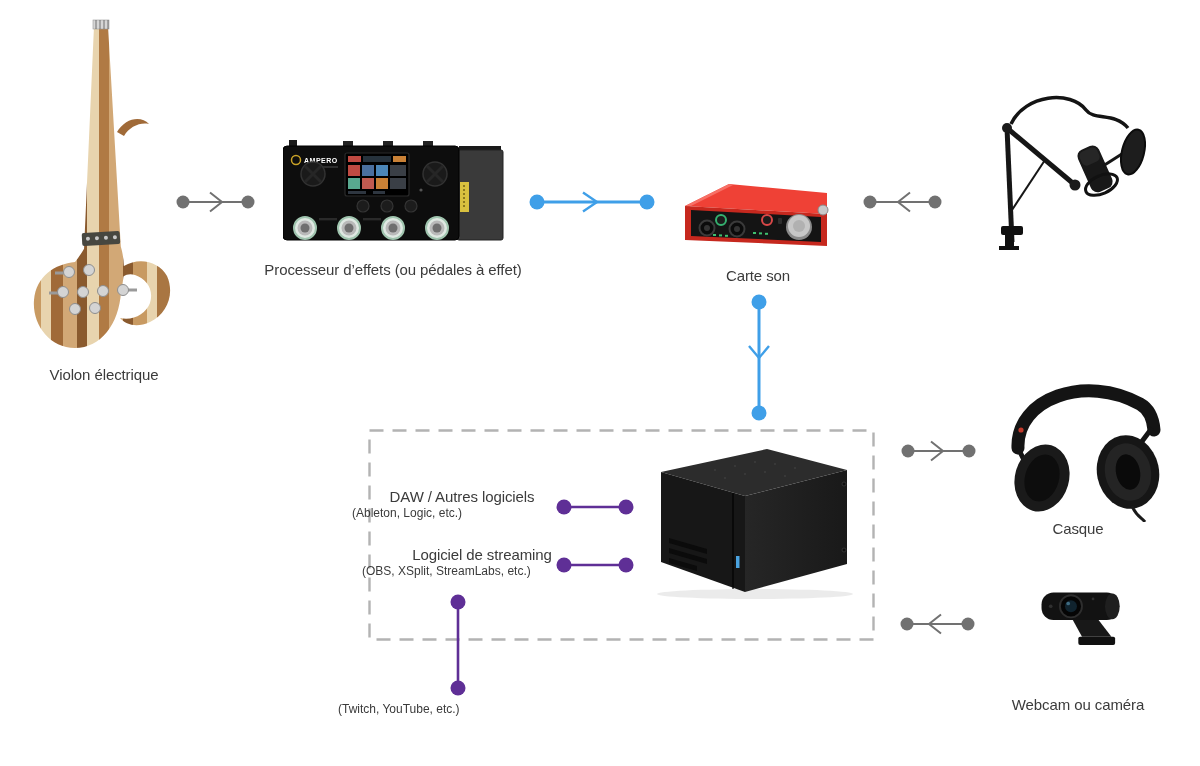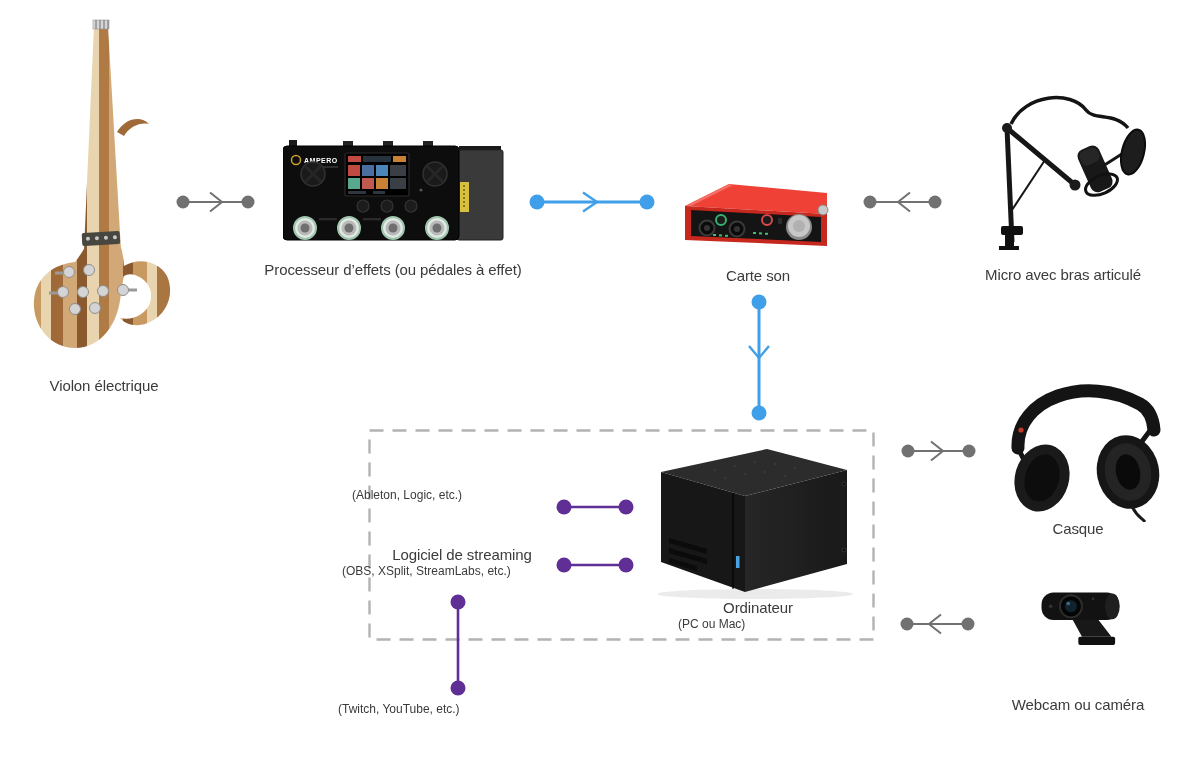--- a/index.html
+++ b/index.html
@@ -73,21 +73,21 @@
       <line x1="24" y1="275" x2="40" y2="275" stroke="#9a9a9a" stroke-width="3"></line>
       <circle cx="38" cy="274" r="5.5"></circle>
       <circle cx="58" cy="274" r="5.5"></circle>
       <circle cx="78" cy="273" r="5.5"></circle>
       <line x1="98" y1="272" x2="112" y2="272" stroke="#9a9a9a" stroke-width="3"></line>
       <circle cx="98" cy="272" r="5.5"></circle>
       <circle cx="50" cy="291" r="5.5"></circle>
       <circle cx="70" cy="290" r="5.5"></circle>
     </g>
   </svg>
-  <div class="abs lbl" style="left:4px;top:377px;width:200px;text-align:center;">
+  <div class="abs lbl" style="left:4px;top:366px;width:200px;text-align:center;">
     <div>Violon électrique</div>
   </div>
 
   <svg class="abs gray-arrow" style="left:174px;top:190px;" width="82" height="24" viewBox="0 0 82 24">
     <line x1="9" y1="12" x2="74" y2="12"></line>
     <circle cx="9" cy="12" r="6.5"></circle>
       <circle cx="74" cy="12" r="6.5"></circle>
     <path d="M36,2.5 L48,12 L36,21.5"></path>
   </svg>
 
@@ -240,38 +240,38 @@
 
     <g transform="rotate(-24 110 80)">
       <rect x="99" y="56" width="23" height="46" rx="7" fill="#181818"></rect>
       <rect x="101" y="58" width="19" height="15" rx="5" fill="#262626"></rect>
       <ellipse cx="110" cy="96" rx="17" ry="9" fill="none" stroke="#111" stroke-width="3"></ellipse>
     </g>
 
     <line x1="118" y1="76" x2="140" y2="62" stroke="#161616" stroke-width="3"></line>
     <ellipse cx="148" cy="62" rx="11" ry="23" transform="rotate(14 148 62)" fill="#1d1d1d" stroke="#0c0c0c" stroke-width="2"></ellipse>
   </svg>
-  <div class="abs lbl" style="left:963px;top:266px;width:200px;">Micro avec bras articulé</div>
 
   <svg class="abs blue-arrow" style="left:747px;top:290px;" width="24" height="136" viewBox="0 0 24 136">
     <line x1="12" y1="12" x2="12" y2="123"></line>
     <circle cx="12" cy="12" r="7.5"></circle>
       <circle cx="12" cy="123" r="7.5"></circle>
     <path d="M2,56 L12,68 L22,56"></path>
   </svg>
 
   <svg class="abs dash-box" style="left:368px;top:429px;" width="507" height="212" viewBox="0 0 507 212">
     <rect x="1.5" y="1.5" width="504" height="209"></rect>
   </svg>
 
   <div class="abs" style="left:352px;top:488px;width:220px;">
+    <div class="lbl">DAW / Autres logiciels</div>
     <div class="sub">(Ableton, Logic, etc.)</div>
   </div>
 
-  <div class="abs" style="left:342px;top:546px;width:240px;">
+  <div class="abs" style="left:362px;top:546px;width:240px;">
     <div class="lbl">Logiciel de streaming</div>
     <div class="sub">(OBS, XSplit, StreamLabs, etc.)</div>
   </div>
 
   <svg class="abs purple-conn" style="left:553px;top:495px;" width="84" height="24" viewBox="0 0 84 24">
     <line x1="11" y1="12" x2="73" y2="12"></line>
     <circle cx="11" cy="12" r="7.5"></circle>
       <circle cx="73" cy="12" r="7.5"></circle>
   </svg>
   <svg class="abs purple-conn" style="left:553px;top:553px;" width="84" height="24" viewBox="0 0 84 24">
@@ -313,24 +313,20 @@
       <polygon points="24,96 62,107 62,112 24,101"></polygon>
       <polygon points="24,106 62,117 62,122 24,111"></polygon>
       <polygon points="24,116 52,124 52,129 24,121"></polygon>
     </g>
     <rect x="91" y="114" width="3.5" height="12" fill="#4aa3e0"></rect>
 
     <polygon points="100,54 202,28 202,122 100,150" fill="url(#pcSide)"></polygon>
     <circle cx="199" cy="42" r="2" fill="#0e0e0e" stroke="#3a3a3a" stroke-width="0.8"></circle>
     <circle cx="199" cy="108" r="2" fill="#0e0e0e" stroke="#3a3a3a" stroke-width="0.8"></circle>
   </svg>
-  <div class="abs" style="left:678px;top:599px;width:160px;">
-    <div class="lbl">Ordinateur</div>
-    <div class="sub">(PC ou Mac)</div>
-  </div>
 
   <svg class="abs gray-arrow" style="left:899px;top:439px;" width="80" height="24" viewBox="0 0 80 24">
     <line x1="9" y1="12" x2="70" y2="12"></line>
     <circle cx="9" cy="12" r="6.5"></circle>
       <circle cx="70" cy="12" r="6.5"></circle>
     <path d="M32,2.5 L44,12 L32,21.5"></path>
   </svg>
 
   <svg class="abs gray-arrow" style="left:898px;top:612px;" width="80" height="24" viewBox="0 0 80 24">
     <line x1="9" y1="12" x2="70" y2="12"></line>

